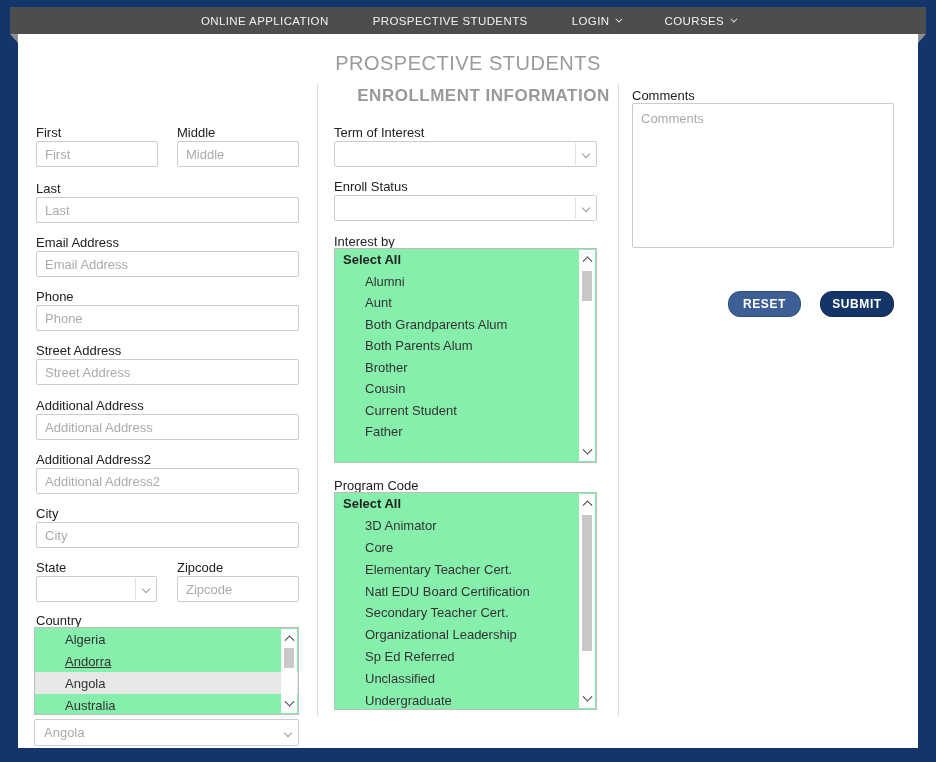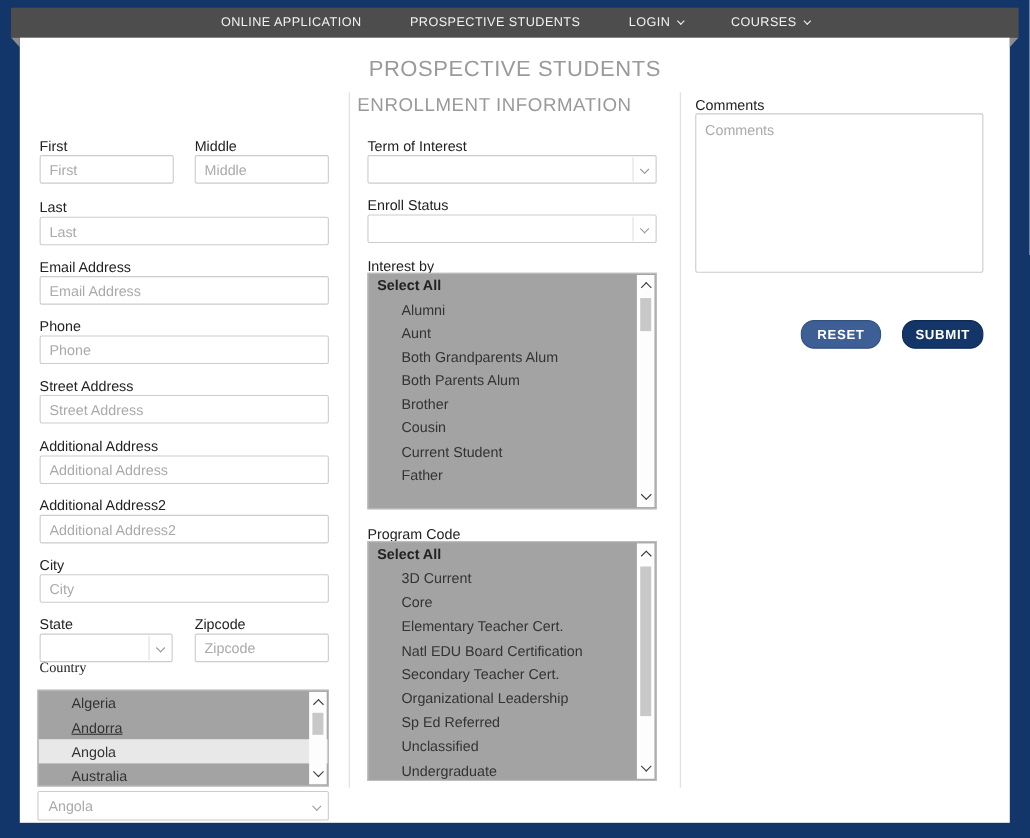--- a/index.html
+++ b/index.html
@@ -41,21 +41,21 @@
   }
   .divider { position:absolute; top:50px; width:1px; height:632px; background:#dcdcdc; }
   .divider-1 { left:299px; }
   .divider-2 { left:600px; }
 
   .section-head {
     position:absolute; top:52px; color:#999999; font-size:17px; letter-spacing:0.5px;
     text-align:center; white-space:nowrap;
   }
   .head-contact    { left:18px;  width:263px; }
-  .head-enrollment { left:300px; width:263px; }
+  .head-enrollment { left:334px; width:263px;font-weight:bold; }
 
   .lbl { position:absolute; font-size:13px; color:#222222; white-space:nowrap; }
 
   input.txt, textarea.txt {
     position:absolute; border:1px solid #cccccc; border-radius:2px;
     font-family:"Liberation Sans", sans-serif; font-size:13px; color:#333333;
     padding:0 8px; height:26px; background:#ffffff; outline:none;
   }
   input.txt::placeholder, textarea.txt::placeholder { color:#aaaaaa; opacity:1; }
   textarea.txt { padding:7px 8px; resize:none; }
@@ -67,21 +67,21 @@
   }
   .selectbox .sep { position:absolute; right:20px; top:1px; bottom:1px; width:1px; background:#e0e0e0; }
   .sel-chev {
     position:absolute; right:7px; top:9px; width:6px; height:6px;
     border-right:1.5px solid #999999; border-bottom:1.5px solid #999999; transform:rotate(45deg);
   }
   .combo-text { position:absolute; left:9px; top:5px; font-size:13px; color:#aaaaaa; }
 
   
   .listbox {
-    position:absolute; border:1px solid #bdbdbd; background:#a3a3a3; overflow:hidden;
+    position:absolute; border:1px solid #bdbdbd; background:#86efac; overflow:hidden;
   }
   .opt {
     font-size:13px; color:#333333; padding-left:30px; display:flex; align-items:center;
     cursor:pointer; white-space:nowrap;
   }
   .opt.bold { font-weight:bold; padding-left:8px; color:#222222; }
   .opt.selected { background:#e8e8e8; }
 
   
   .sbar {
@@ -163,21 +163,21 @@
 
   <div class="lbl" style="left:18px; top:526px;">State</div>
   <div class="selectbox" style="left:18px; top:542px; width:121px;">
     <span class="sep"></span>
     <span class="sel-chev"></span>
   </div>
 
   <div class="lbl" style="left:159px; top:526px;">Zipcode</div>
   <input class="txt" style="left: 159px; top: 542px; width: 122px;" placeholder="Zipcode">
 
-  <div class="lbl" style="left:18px; top:565px;font-family:Liberation Serif, serif;">Country</div>
+  <div class="lbl" style="left:18px; top:579px;">Country</div>
   <div class="listbox" style="left:16px; top:593px; width:265px; height:88px;">
     <div class="opt" style="height:22px;">Algeria</div>
     <div class="opt" style="height:22px;text-decoration:underline;">Andorra</div>
     <div class="opt selected" style="height:22px;">Angola</div>
     <div class="opt" style="height:22px;">Australia</div>
     <div class="sbar">
       <div class="sb-arrow">
           <span class="sb-chev up"></span>
         </div>
       <div class="sb-track">
@@ -227,21 +227,21 @@
         </div>
       <div class="sb-arrow">
           <span class="sb-chev down"></span>
         </div>
     </div>
   </div>
 
   <div class="lbl" style="left:316px; top:444px;">Program Code</div>
   <div class="listbox" style="left:316px; top:458px; width:263px; height:218px;">
     <div class="opt bold" style="height:21.8px;">Select All</div>
-    <div class="opt" style="height:21.8px;">3D Current</div>
+    <div class="opt" style="height:21.8px;">3D Animator</div>
     <div class="opt" style="height:21.8px;">Core</div>
     <div class="opt" style="height:21.8px;">Elementary Teacher Cert.</div>
     <div class="opt" style="height:21.8px;">Natl EDU Board Certification</div>
     <div class="opt" style="height:21.8px;">Secondary Teacher Cert.</div>
     <div class="opt" style="height:21.8px;">Organizational Leadership</div>
     <div class="opt" style="height:21.8px;">Sp Ed Referred</div>
     <div class="opt" style="height:21.8px;">Unclassified</div>
     <div class="opt" style="height:21.8px;">Undergraduate</div>
     <div class="sbar">
       <div class="sb-arrow">

